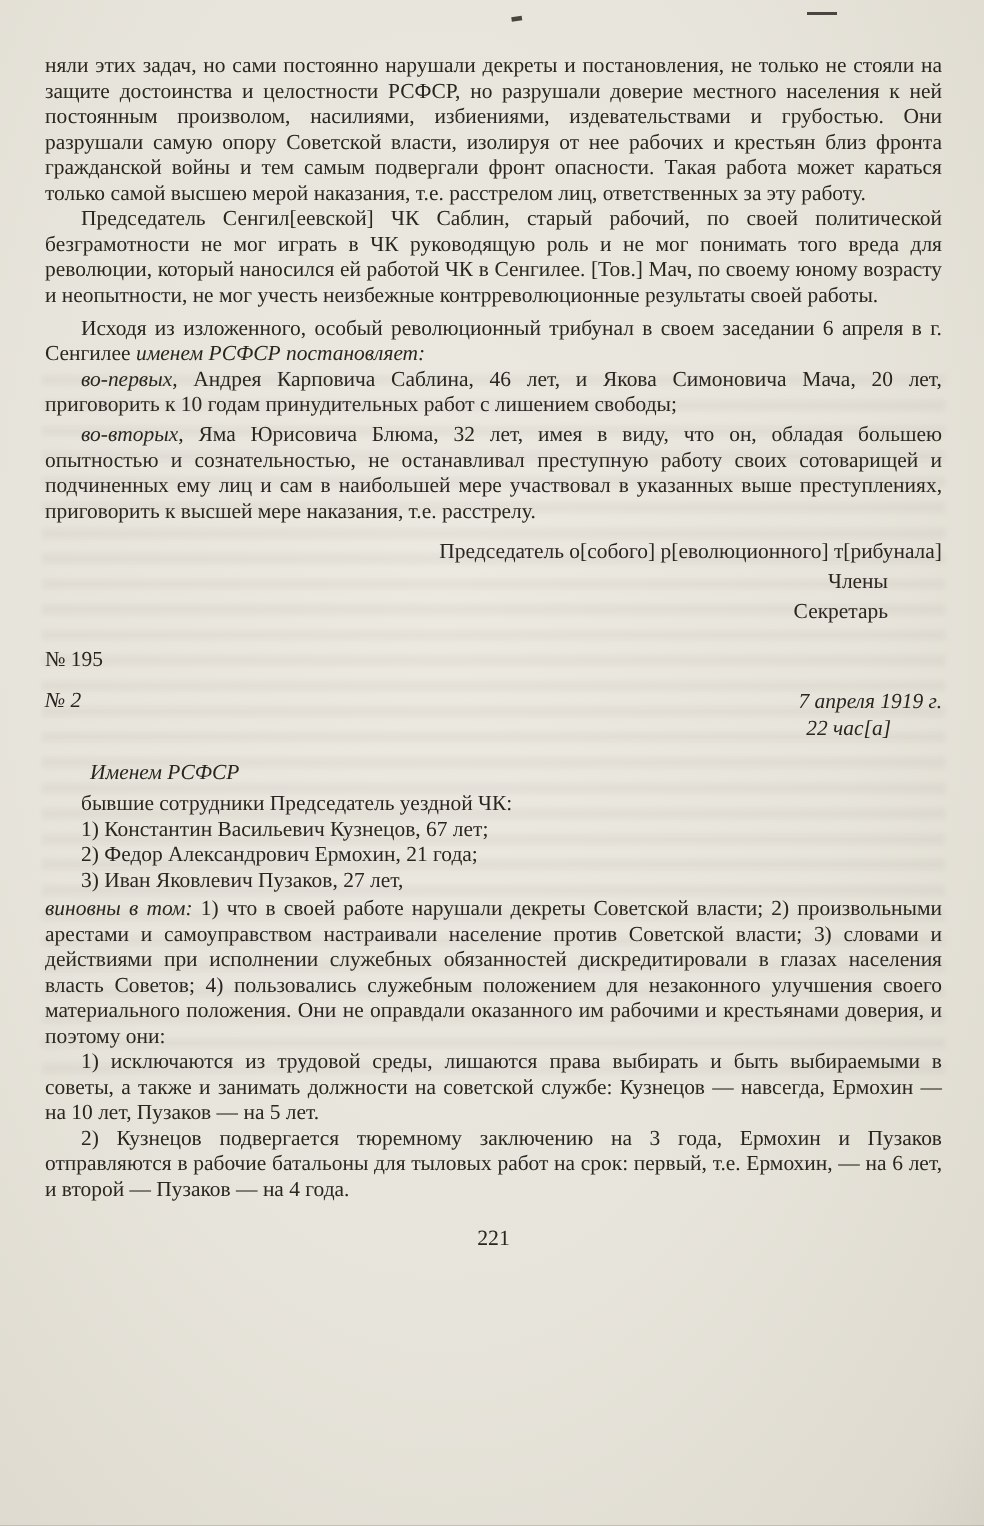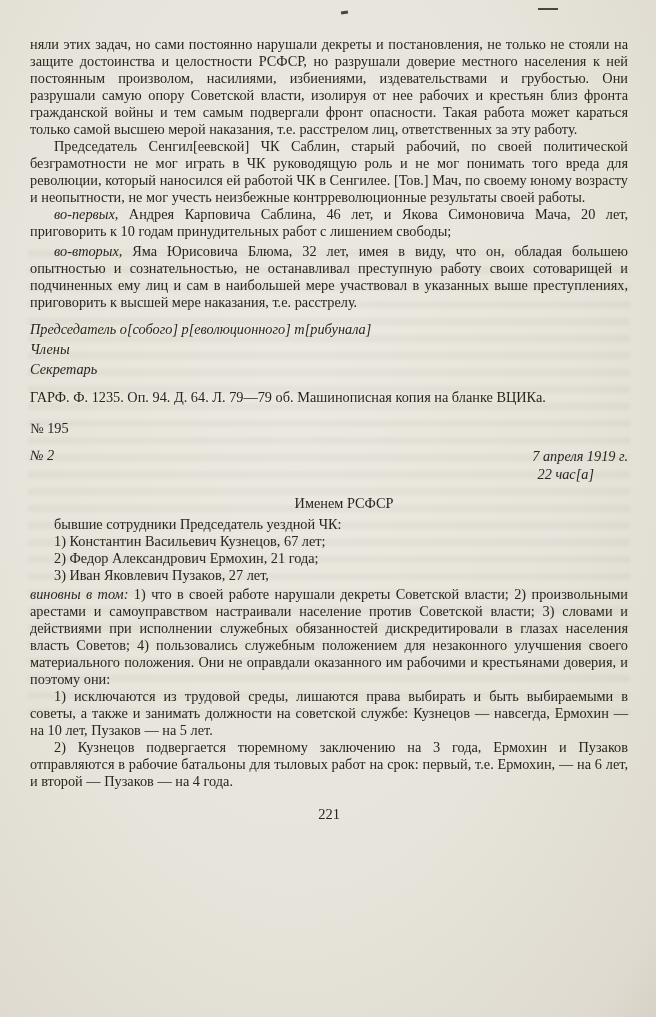--- a/index.html
+++ b/index.html
@@ -32,33 +32,33 @@
     font-size:14.3px; line-height:17px;
     text-align: justify;
   }
   p { margin:0; text-indent:24px; }
   p.noindent { text-indent:0; }
   .it { font-style: italic; }
 
   .gap-s  { margin-top:5px; }
   .gap-xs { margin-top:3px; }
 
-  .signatures { margin-top:8px; text-align:left; font-style:italic; line-height:20px; }
+  .signatures { margin-top:8px; text-align:right; line-height:20px; }
   .sig-inset { padding-right:36px; }
 
   .archive { margin-top:10px; text-indent:0; }
 
   .doc-heading { margin-top:14px; text-indent:0; font-weight:normal; text-align:left; }
 
   .doc-header-row { margin-top:10px; display:flex; justify-content:space-between; align-items:flex-start; }
   .doc-number { font-style:italic; }
   .date-block { text-align:right; font-style:italic; line-height:18px; }
   .time-line { padding-right:34px; }
 
-  .in-the-name { margin-top:12px; margin-left:30px; text-indent:0; text-align:center; }
+  .in-the-name { margin-top:12px; margin-left:30px; text-indent:0; font-style:italic; text-align:left; }
 
   .persons-block { margin-top:4px; margin-left:24px; text-align:left; }
   .persons-block p { text-indent:0; }
 
   .guilty { margin-top:2px; text-indent:0; }
 
   .page-number { margin-top:16px; text-align:center; font-size:14.5px; }
 </style>
 </head>
 <body>
@@ -67,32 +67,32 @@
   <div class="bleed"></div>
   <div class="crop-mark m1"></div>
   <div class="crop-mark m2"></div>
 
   <div class="content">
 
     <p class="noindent">няли этих задач, но сами постоянно нарушали декреты и постановления, не только не стояли на защите достоинства и целостности РСФСР, но разрушали доверие местного населения к ней постоянным произволом, насилиями, избиениями, издевательствами и грубостью. Они разрушали самую опору Советской власти, изолируя от нее рабочих и крестьян близ фронта гражданской войны и тем самым подвергали фронт опасности. Такая работа может караться только самой высшею мерой наказания, т.е. расстрелом лиц, ответственных за эту работу.</p>
 
     <p>Председатель Сенгил[еевской] ЧК Саблин, старый рабочий, по своей политической безграмотности не мог играть в ЧК руководящую роль и не мог понимать того вреда для революции, который наносился ей работой ЧК в Сенгилее. [Тов.] Мач, по своему юному возрасту и неопытности, не мог учесть неизбежные контрреволюционные результаты своей работы.</p>
 
+    <p class="gap-s"><span>Исходя из изложенного, особый революционный трибунал в своем заседании 6 апреля в г. Сенгилее </span><span class="it">именем РСФСР постановляет:</span></p>
 
     <p><span class="it">во-первых,</span><span> Андрея Карповича Саблина, 46 лет, и Якова Симоновича Мача, 20 лет, приговорить к 10 годам принудительных работ с лишением свободы;</span></p>
 
     <p class="gap-xs"><span class="it">во-вторых,</span><span> Яма Юрисовича Блюма, 32 лет, имея в виду, что он, обладая большею опытностью и сознательностью, не останавливал преступную работу своих сотоварищей и подчиненных ему лиц и сам в наибольшей мере участвовал в указанных выше преступлениях, приговорить к высшей мере наказания, т.е. расстрелу.</span></p>
 
     <div class="signatures">
       <div>Председатель о[собого] р[еволюционного] т[рибунала]</div>
       <div class="sig-inset">Члены</div>
       <div class="sig-inset">Секретарь</div>
     </div>
 
-    <p class="archive">ГАРФ. Ф. 1235. Оп. 94. Д. 64. Л. 79—79 об. Машинописная копия на бланке ВЦИКа.</p>
 
     <p class="doc-heading">№ 195</p>
 
     <div class="doc-header-row">
       <span class="doc-number">№ 2</span>
       <div class="date-block">
         <div>7 апреля 1919 г.</div>
         <div class="time-line">22 час[а]</div>
       </div>
     </div>

